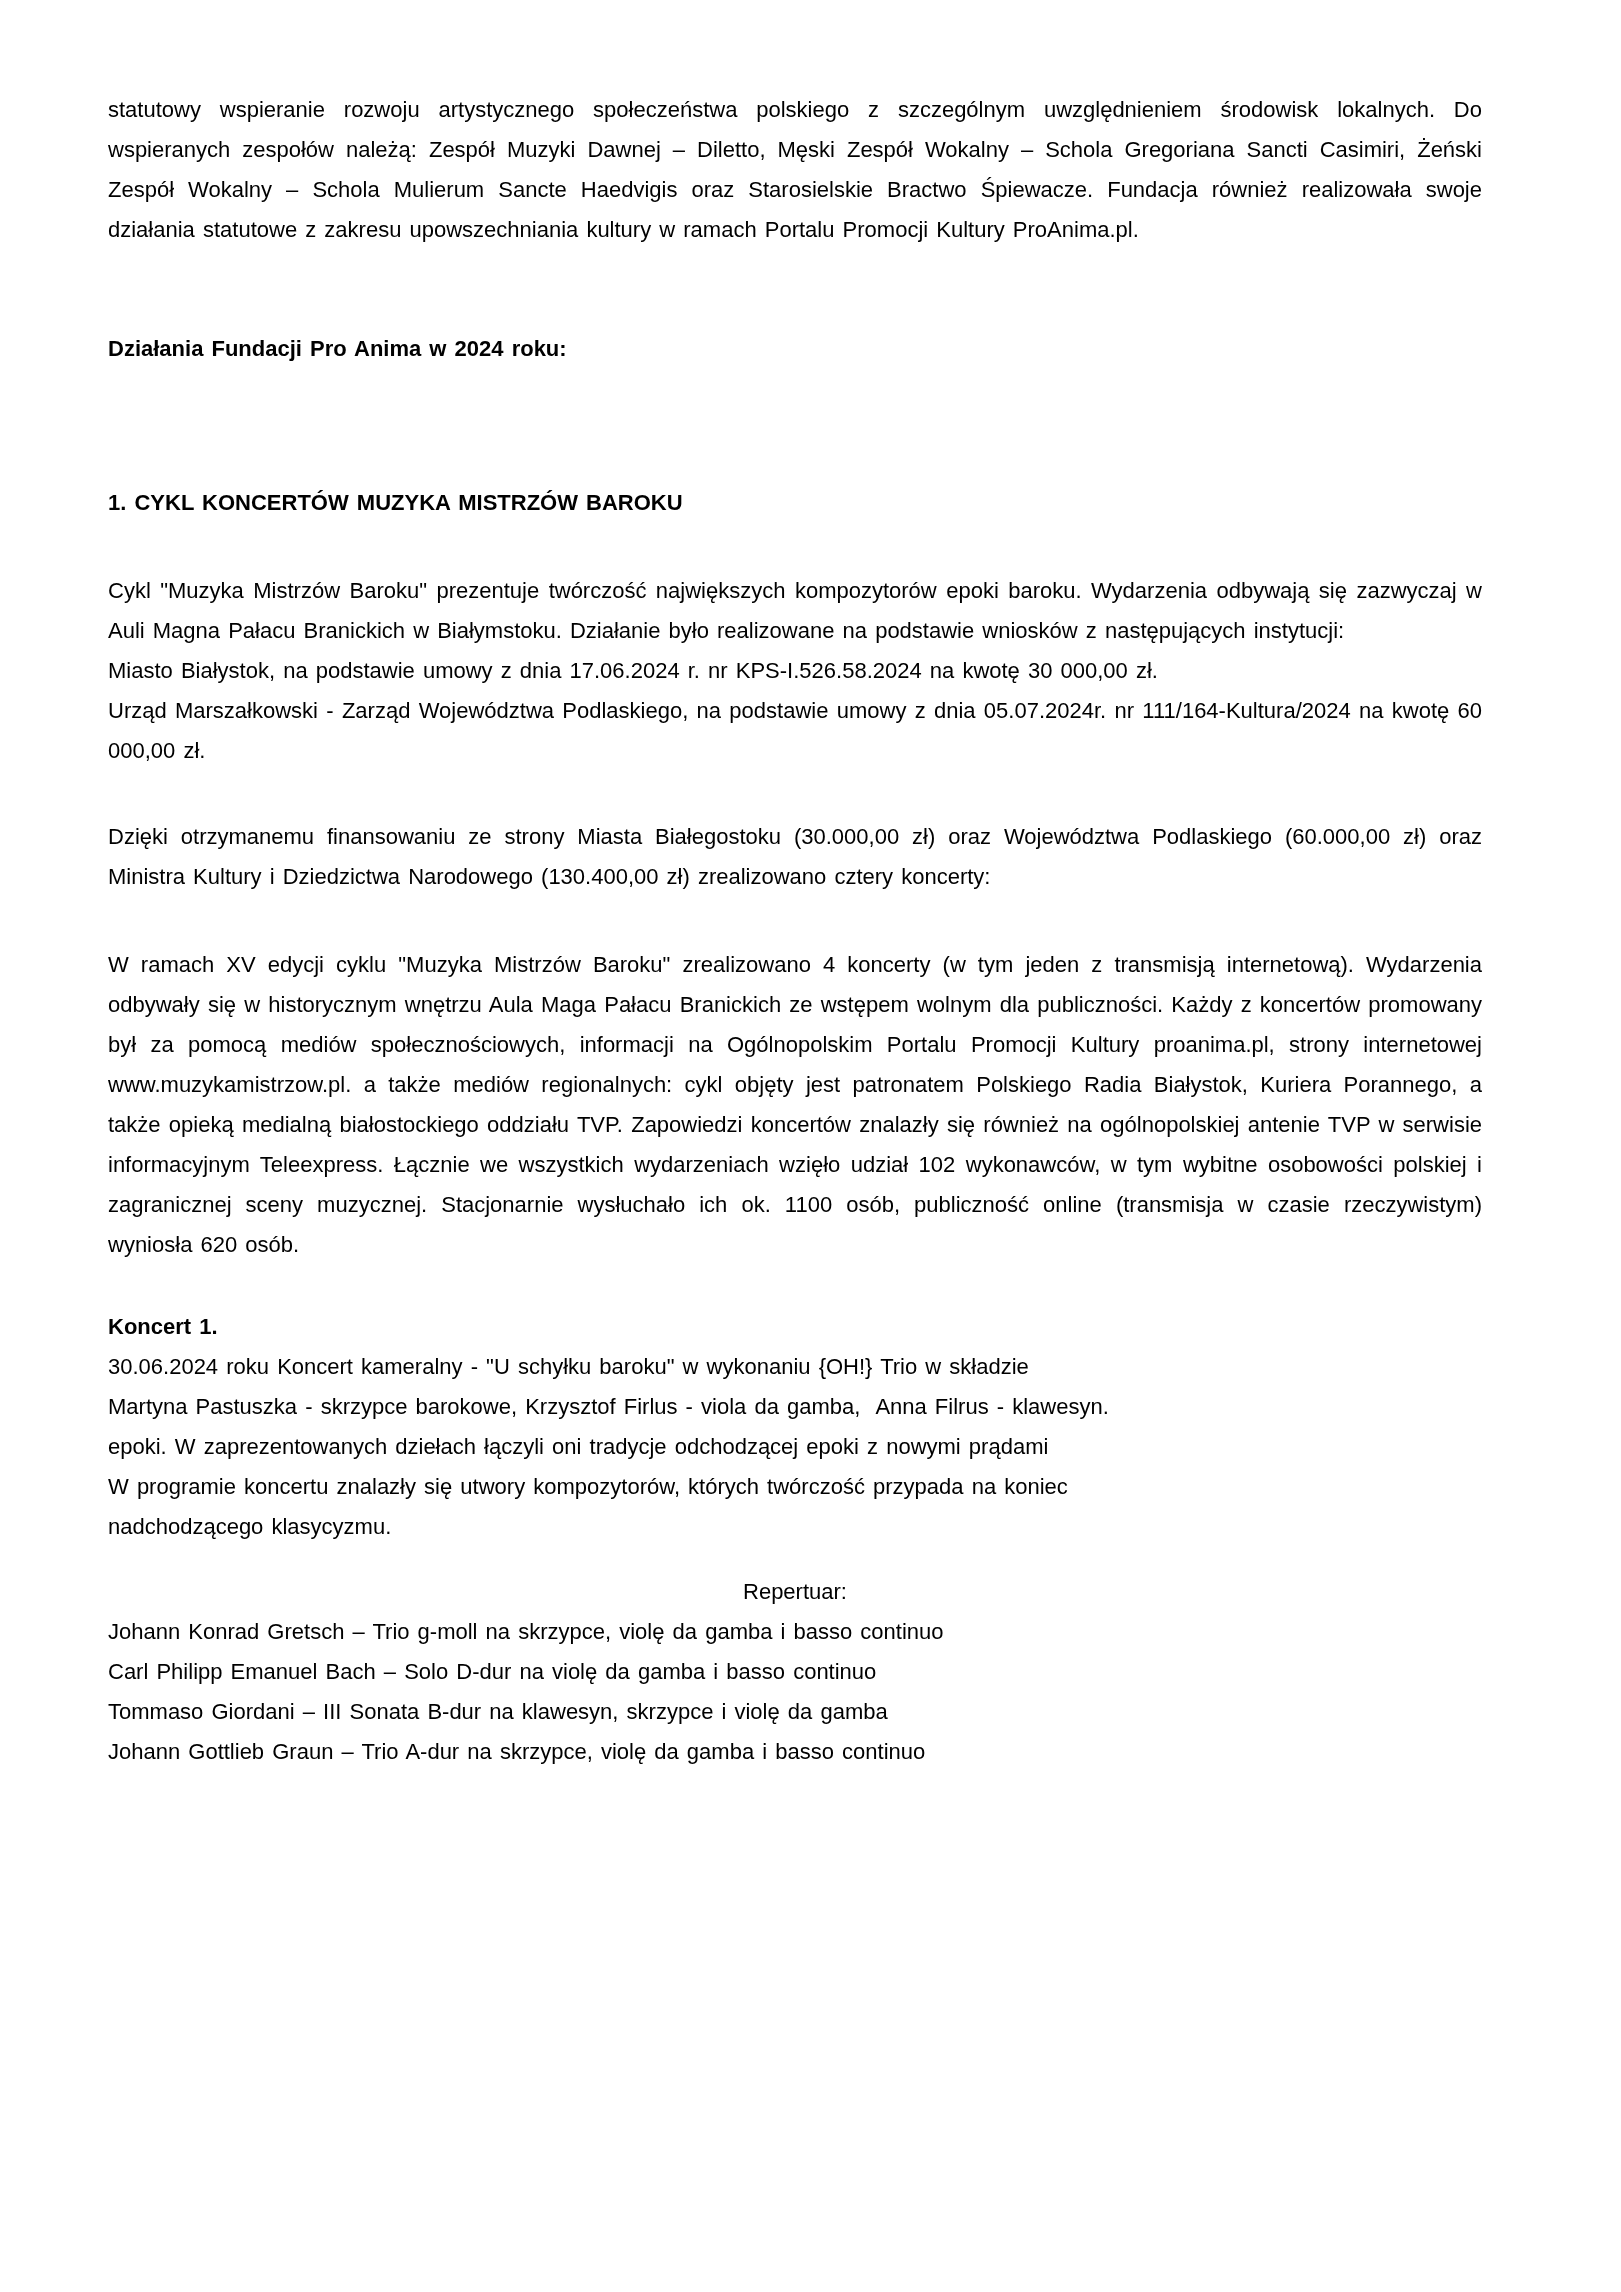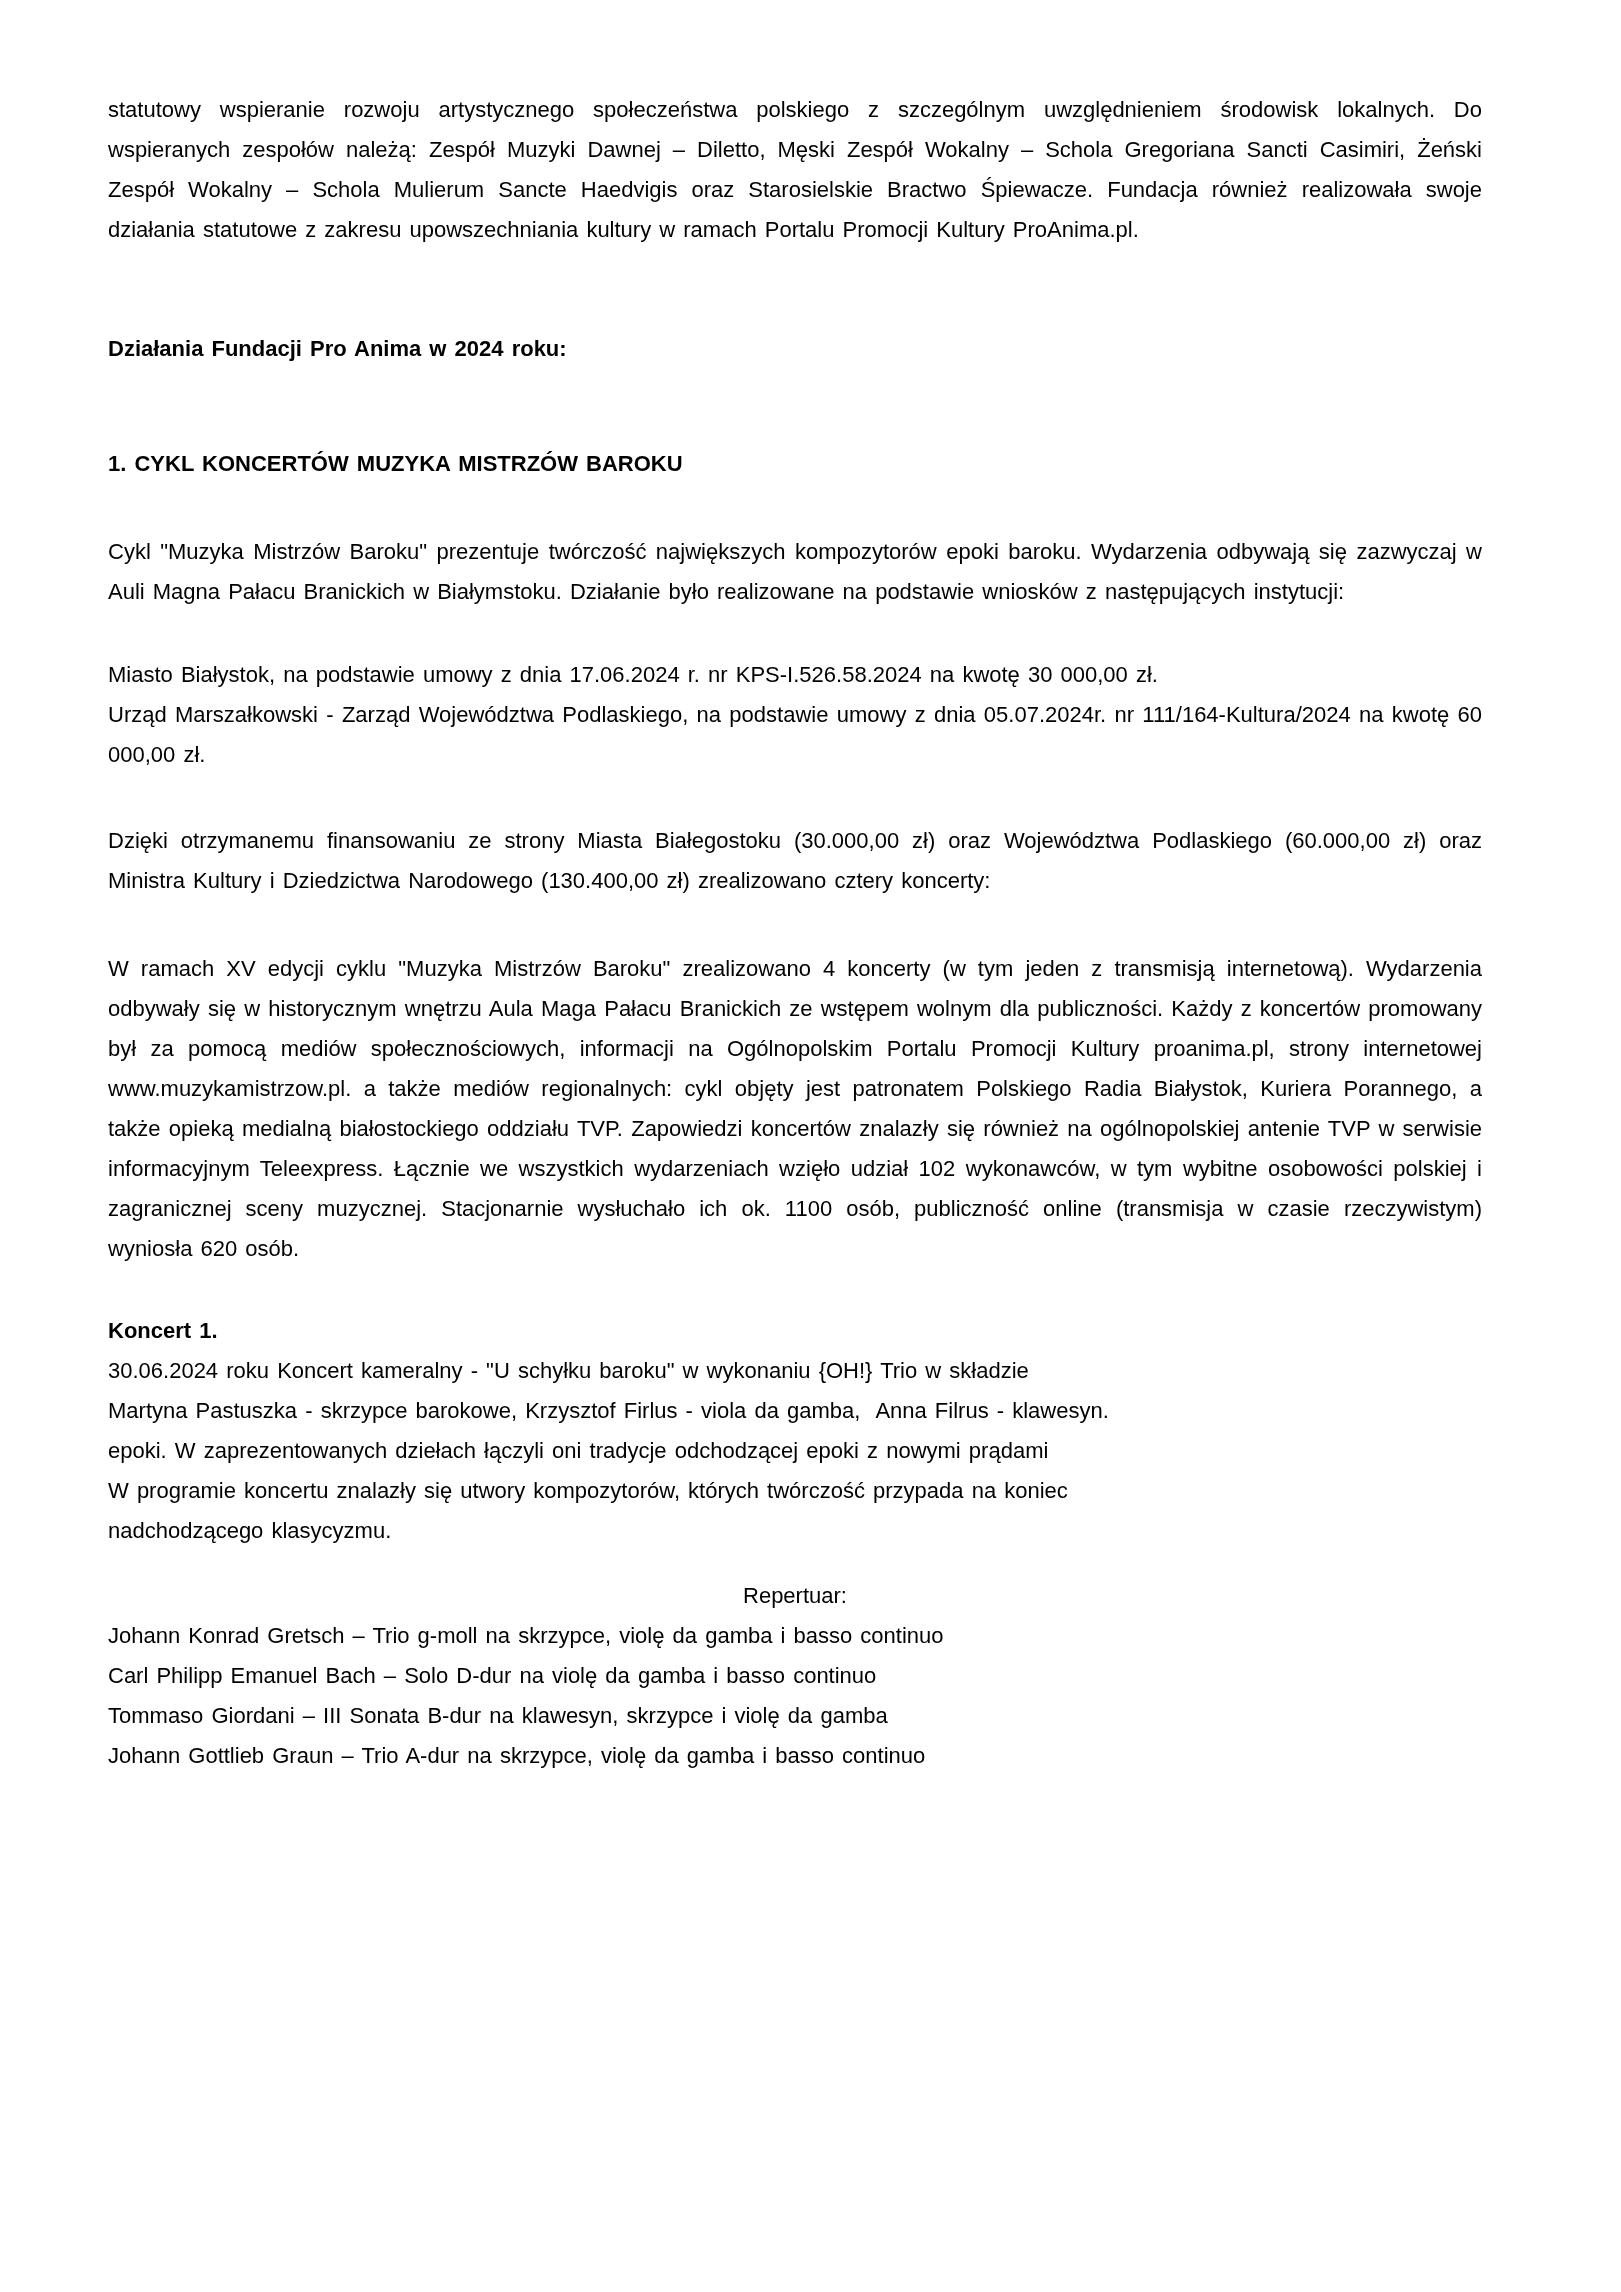--- a/index.html
+++ b/index.html
@@ -19,23 +19,23 @@
     line-height: 40px;
     color: #000000;
     word-spacing: 2px;
     overflow: hidden;
   }
   p { margin: 0; padding: 0; }
   .jf { text-align: justify; }
   .bold { font-weight: bold; }
   .line { white-space: pre-wrap; }
   .mt-h1 { margin-top: 79px; }
-  .mt-h2 { margin-top: 75px; }
+  .mt-h2 { margin-top: 114px; }
   .mt-a  { margin-top: 48px; }
-  .mt-b  { margin-top: 43px; }
+  .mt-b  { }
   .mt-c  { margin-top: 46px; }
   .mt-d  { margin-top: 48px; }
   .mt-e  { margin-top: 42px; }
   .mt-f  { margin-top: 25px; text-align: center; }
 </style>
 </head>
 <body>
 
 <div class="page">
 

